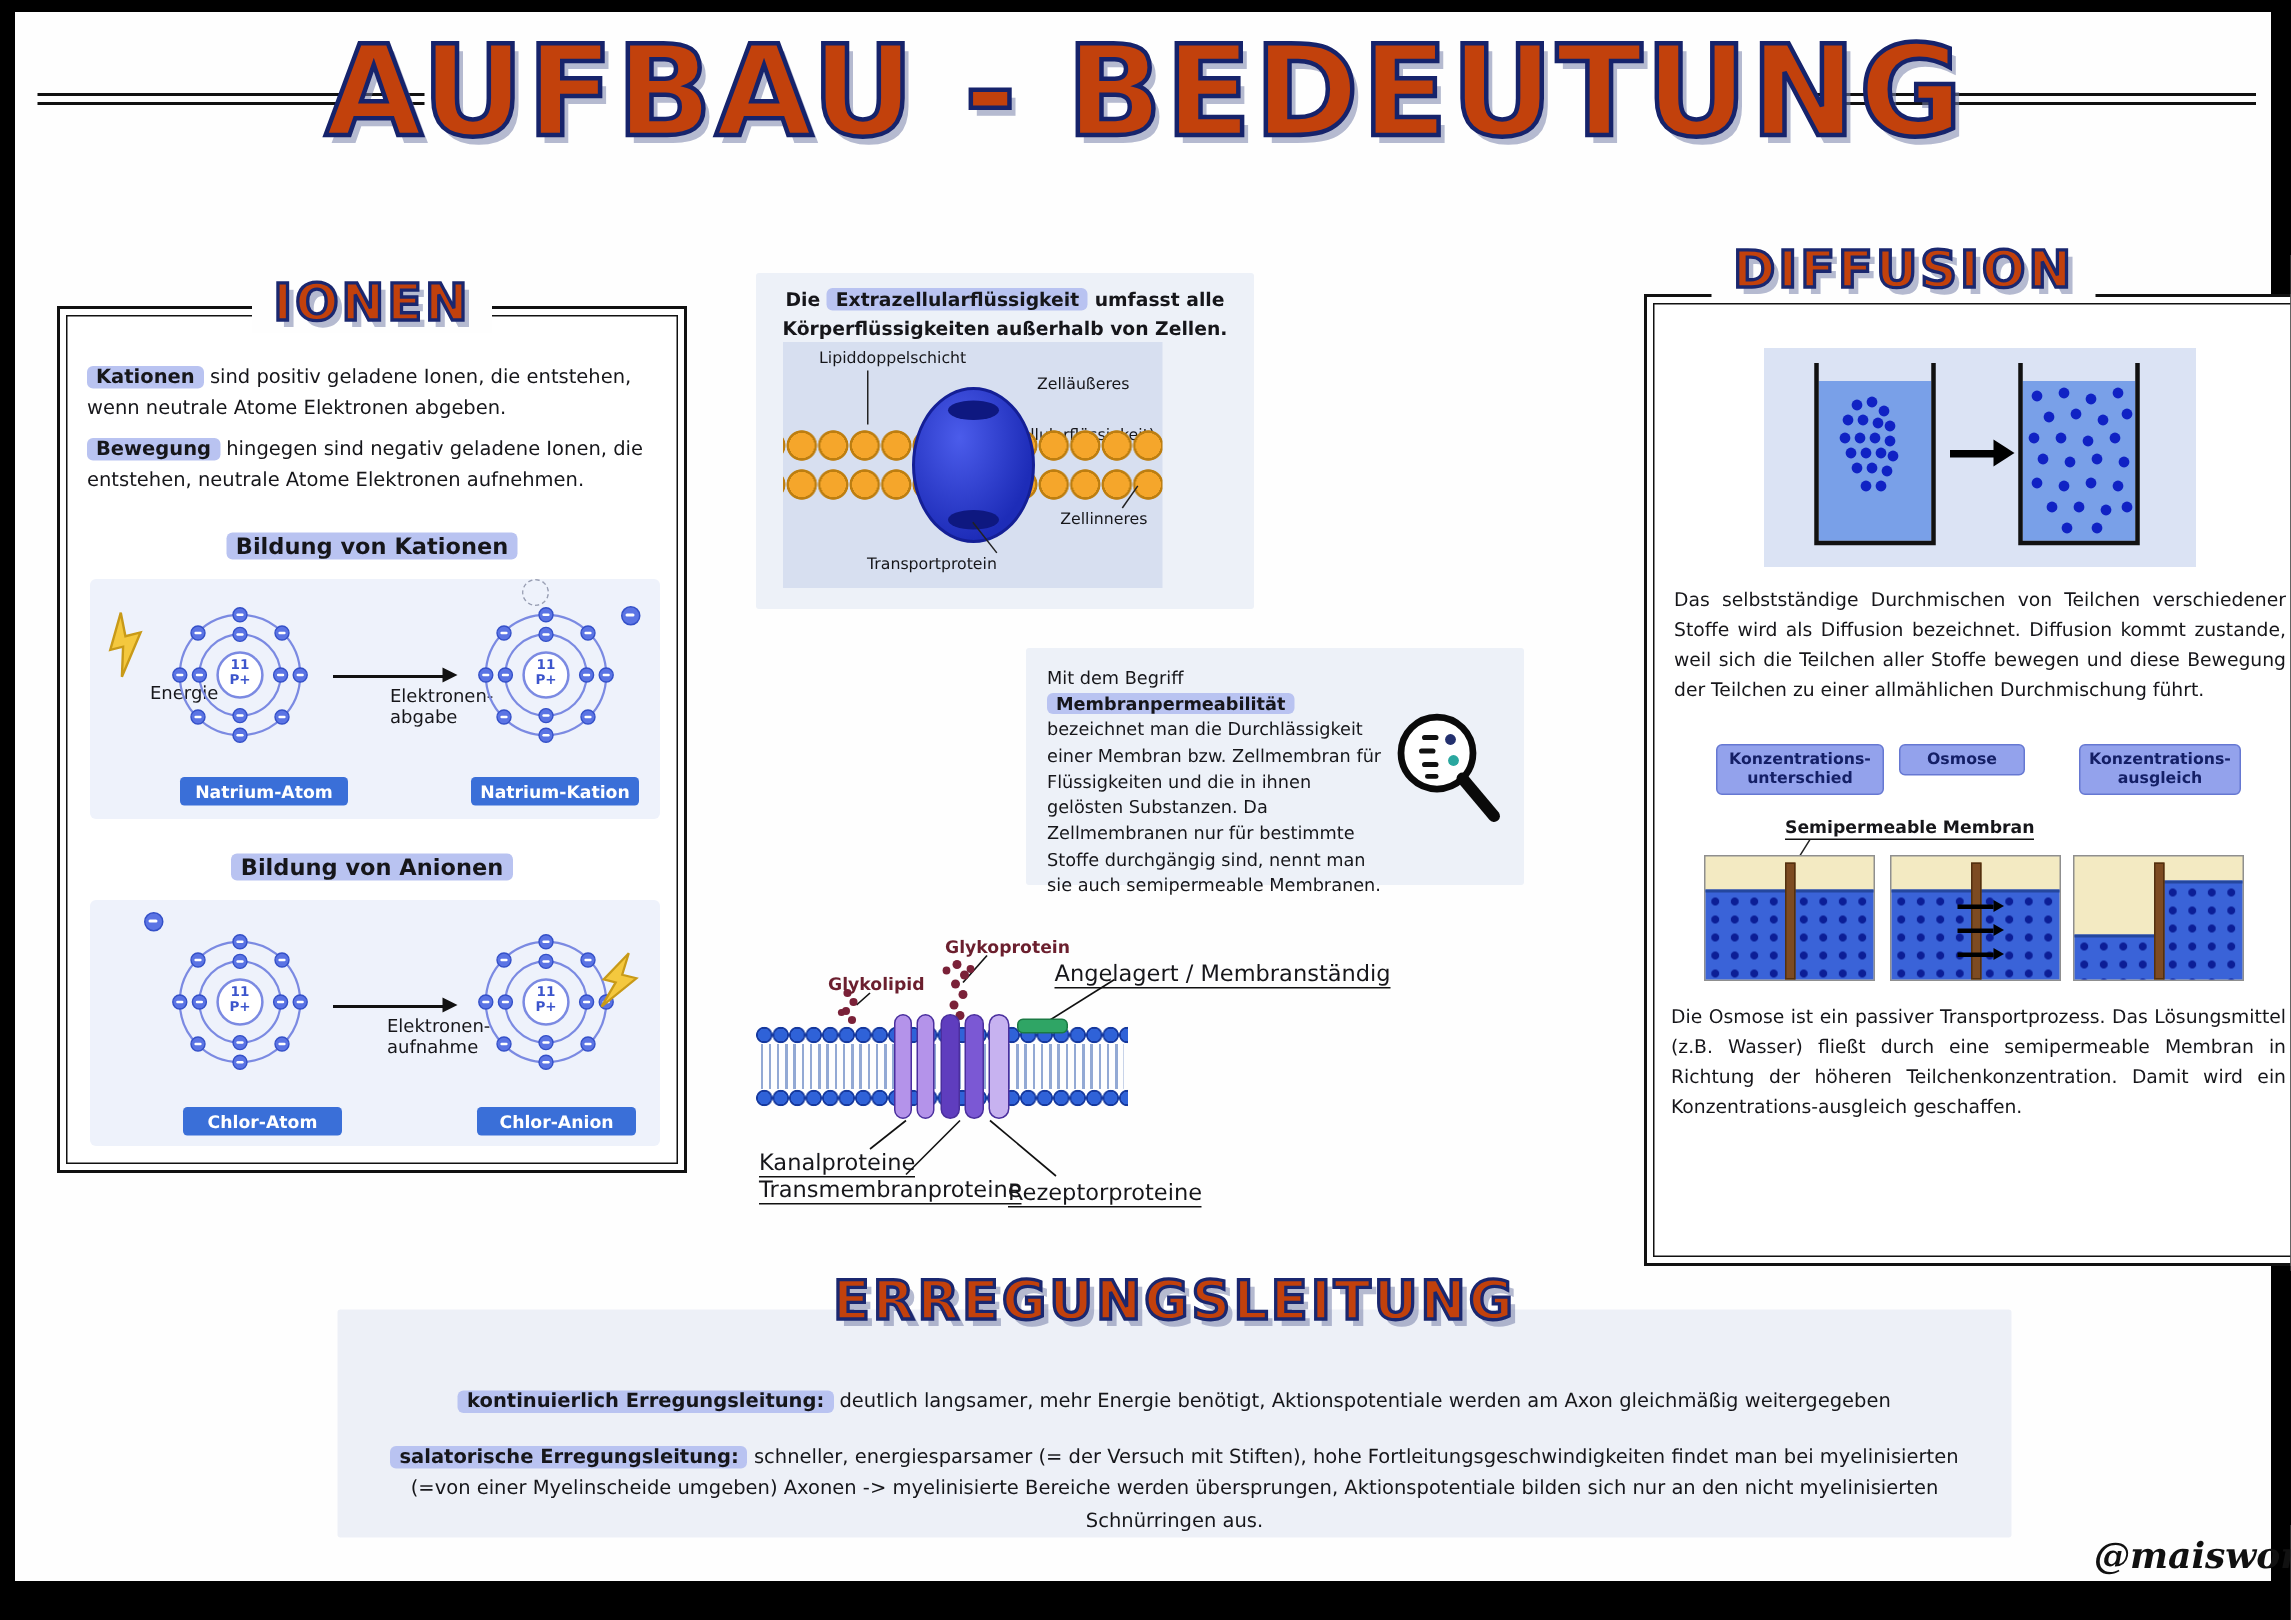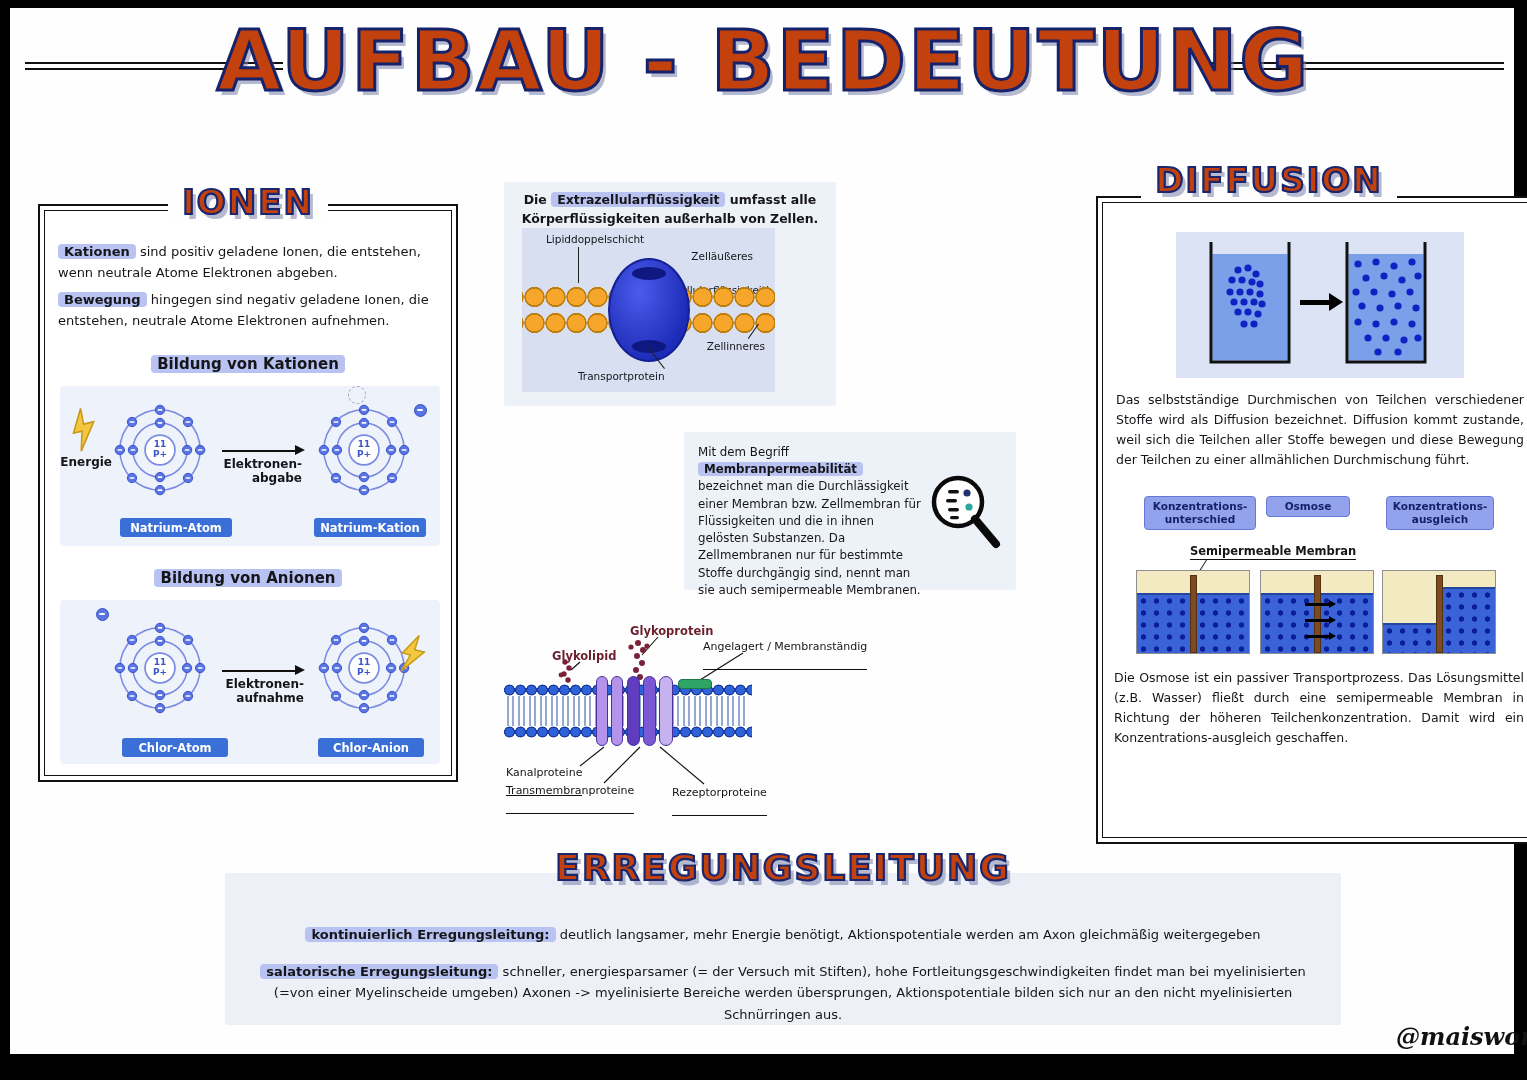--- a/index.html
+++ b/index.html
@@ -47,21 +47,21 @@
   .free-el::after { content: ""; position: absolute; left: 2px; top: 4.2px; width: 6px; height: 1.8px; background: #fff; border-radius: 1px; }
   .dash-circle { position: absolute; width: 18px; height: 18px; border: 1.5px dashed #9aa0b4; border-radius: 50%; }
 
   
   .atom-wrap { position: absolute; width: 112px; height: 112px; }
   .atom-wrap svg { width: 112px; height: 112px; display: block; }
   .nucleus { position: absolute; left: 50%; top: 50%; transform: translate(-50%,-50%);
     text-align: center; font-size: 9px; font-weight: 700; color: #3c55cc; line-height: 1.1; }
   .nucleus span { display: block; }
   .diagram-panel { position: absolute; background: #eef2fb; border-radius: 4px; }
-  .atom-label-note { position: absolute; font-size: 12px; line-height: 1.15; text-align: right; font-weight: 700; }
+  .atom-label-note { position: absolute; font-size: 12px; line-height: 1.15; text-align: left; font-weight: 400; padding-left: 40px; }
 
   
   .lip-row { position: absolute; left: 0; width: 100%; height: 26px;
     background-image: radial-gradient(circle, #f5a62b 8.4px, #bd7e10 8.5px, #bd7e10 9.9px, transparent 10.4px);
     background-size: 21px 26px; background-position: 2px center; }
   .tprotein { position: absolute; left: 50%; margin-left: -41px; top: 30px; width: 82px; height: 104px;
     border-radius: 50%; background: radial-gradient(ellipse at 38% 32%, #4b5ceb, #1d2cb8 72%);
     border: 2px solid #141f96; }
   .tprotein::before, .tprotein::after { content: ""; position: absolute; left: 50%; margin-left: -17px;
     width: 34px; height: 13px; border-radius: 50%; background: #0e1880; }
@@ -69,21 +69,21 @@
   .tiny-label { position: absolute; font-size: 10.5px; }
 
   
   .mem-band { position: absolute; left: 4px; top: 64px; width: 248px; height: 54px; }
   .mem-heads { height: 12px;
     background-image: radial-gradient(circle, #2f62d8 4.2px, #16399e 4.3px, #16399e 5.2px, transparent 5.7px);
     background-size: 11px 12px; }
   .mem-tails { height: 30px; margin: 0 3px;
     background-image: repeating-linear-gradient(90deg, #93a9d4 0 1.6px, transparent 1.6px 5.5px); }
   .prot { position: absolute; top: 56px; height: 70px; border-radius: 7px; border: 1.5px solid #4a2f9e; }
-  .ulabel { position: absolute; font-size: 11px; border-bottom: 1.1px solid #111; padding-bottom: 16px; white-space: nowrap; }
+  .ulabel { position: absolute; font-size: 15px; border-bottom: 1.1px solid #111; padding-bottom: 0; white-space: nowrap; }
 
   
   .beaker-panel { position: absolute; background: #dbe3f4; }
   .tank { position: absolute; top: 372px; width: 114px; height: 84px; background: #f3eac2; border: 1px solid #8f8f8f; }
   .wtr { position: absolute; bottom: 0; width: 53px; border-top: 2px solid #24479e; background-color: #3a63d8;
     background-image: radial-gradient(circle, #0c1e96 2.4px, transparent 2.9px); background-size: 13px 12px; }
   .memb { position: absolute; left: 50%; margin-left: -3.5px; width: 7px; top: 4px; bottom: 0;
     background: #7d4b22; border: 1px solid #53300f; }
   .note-box { position: absolute; background: #8e9ee9; border: 2px solid #2b3da0; border-radius: 5px;
     padding: 8px 10px; font-size: 12px; line-height: 1.45; color: #0c1340; text-align: center; font-weight: 500; }

